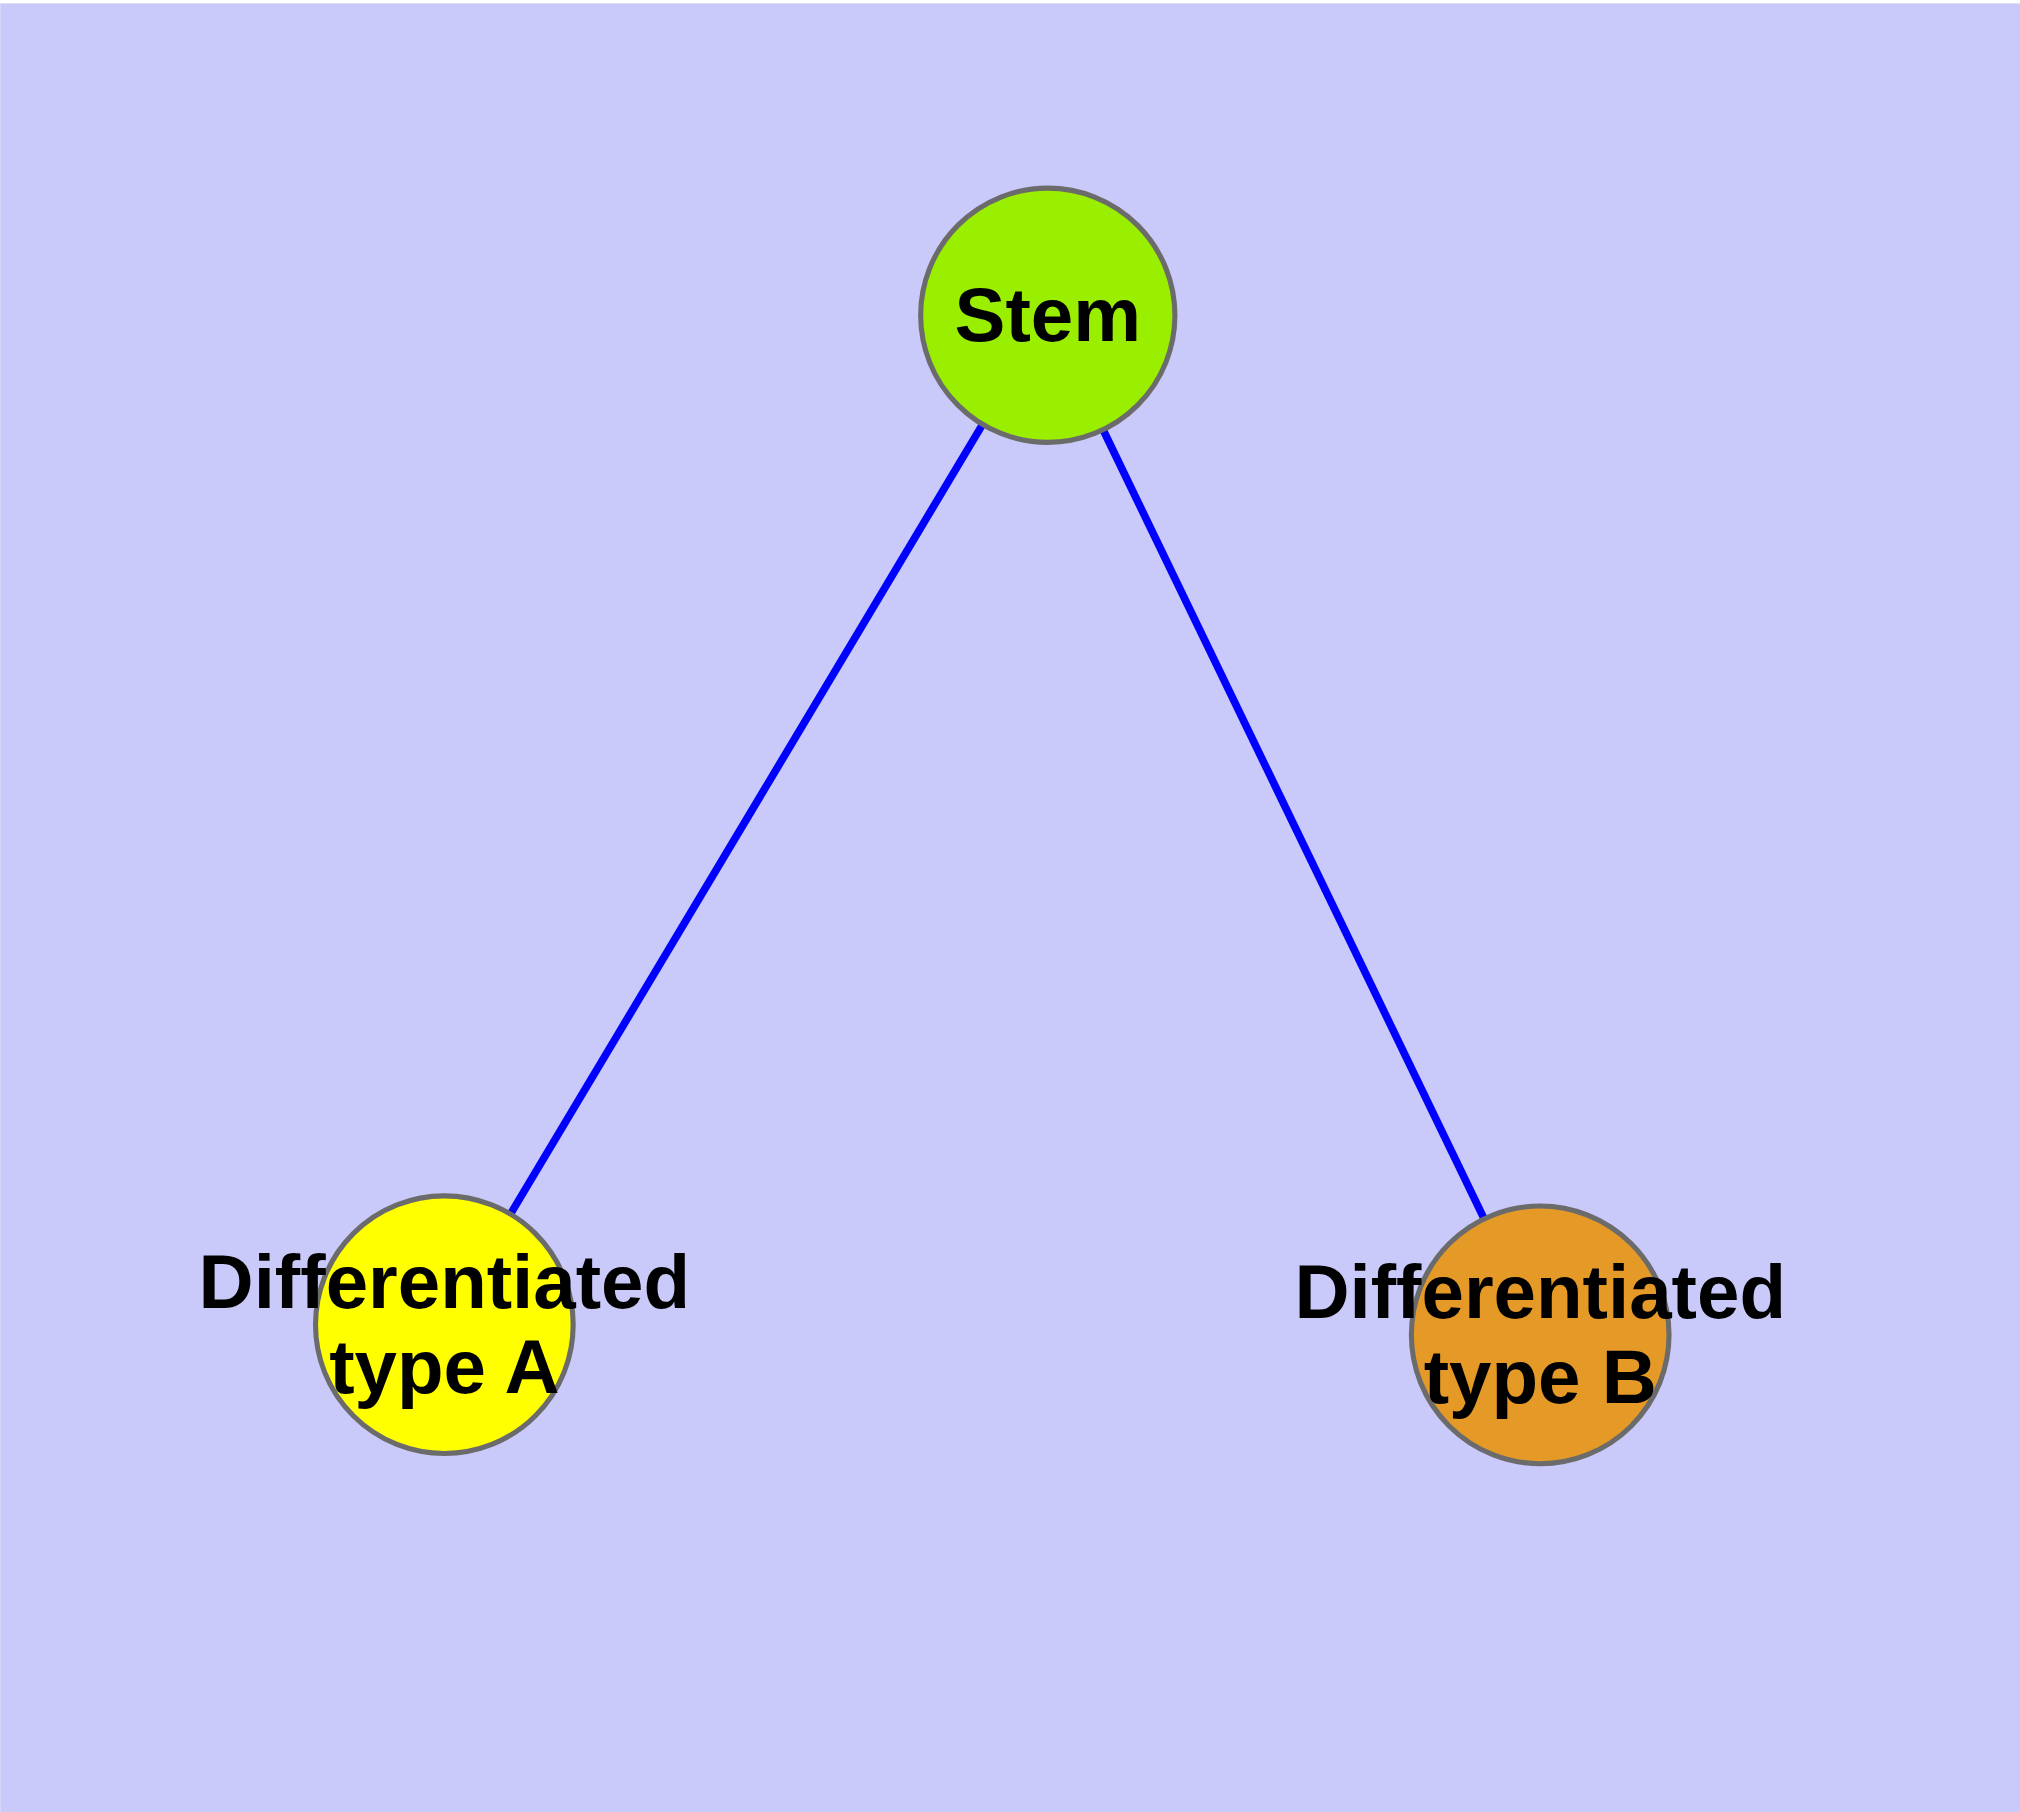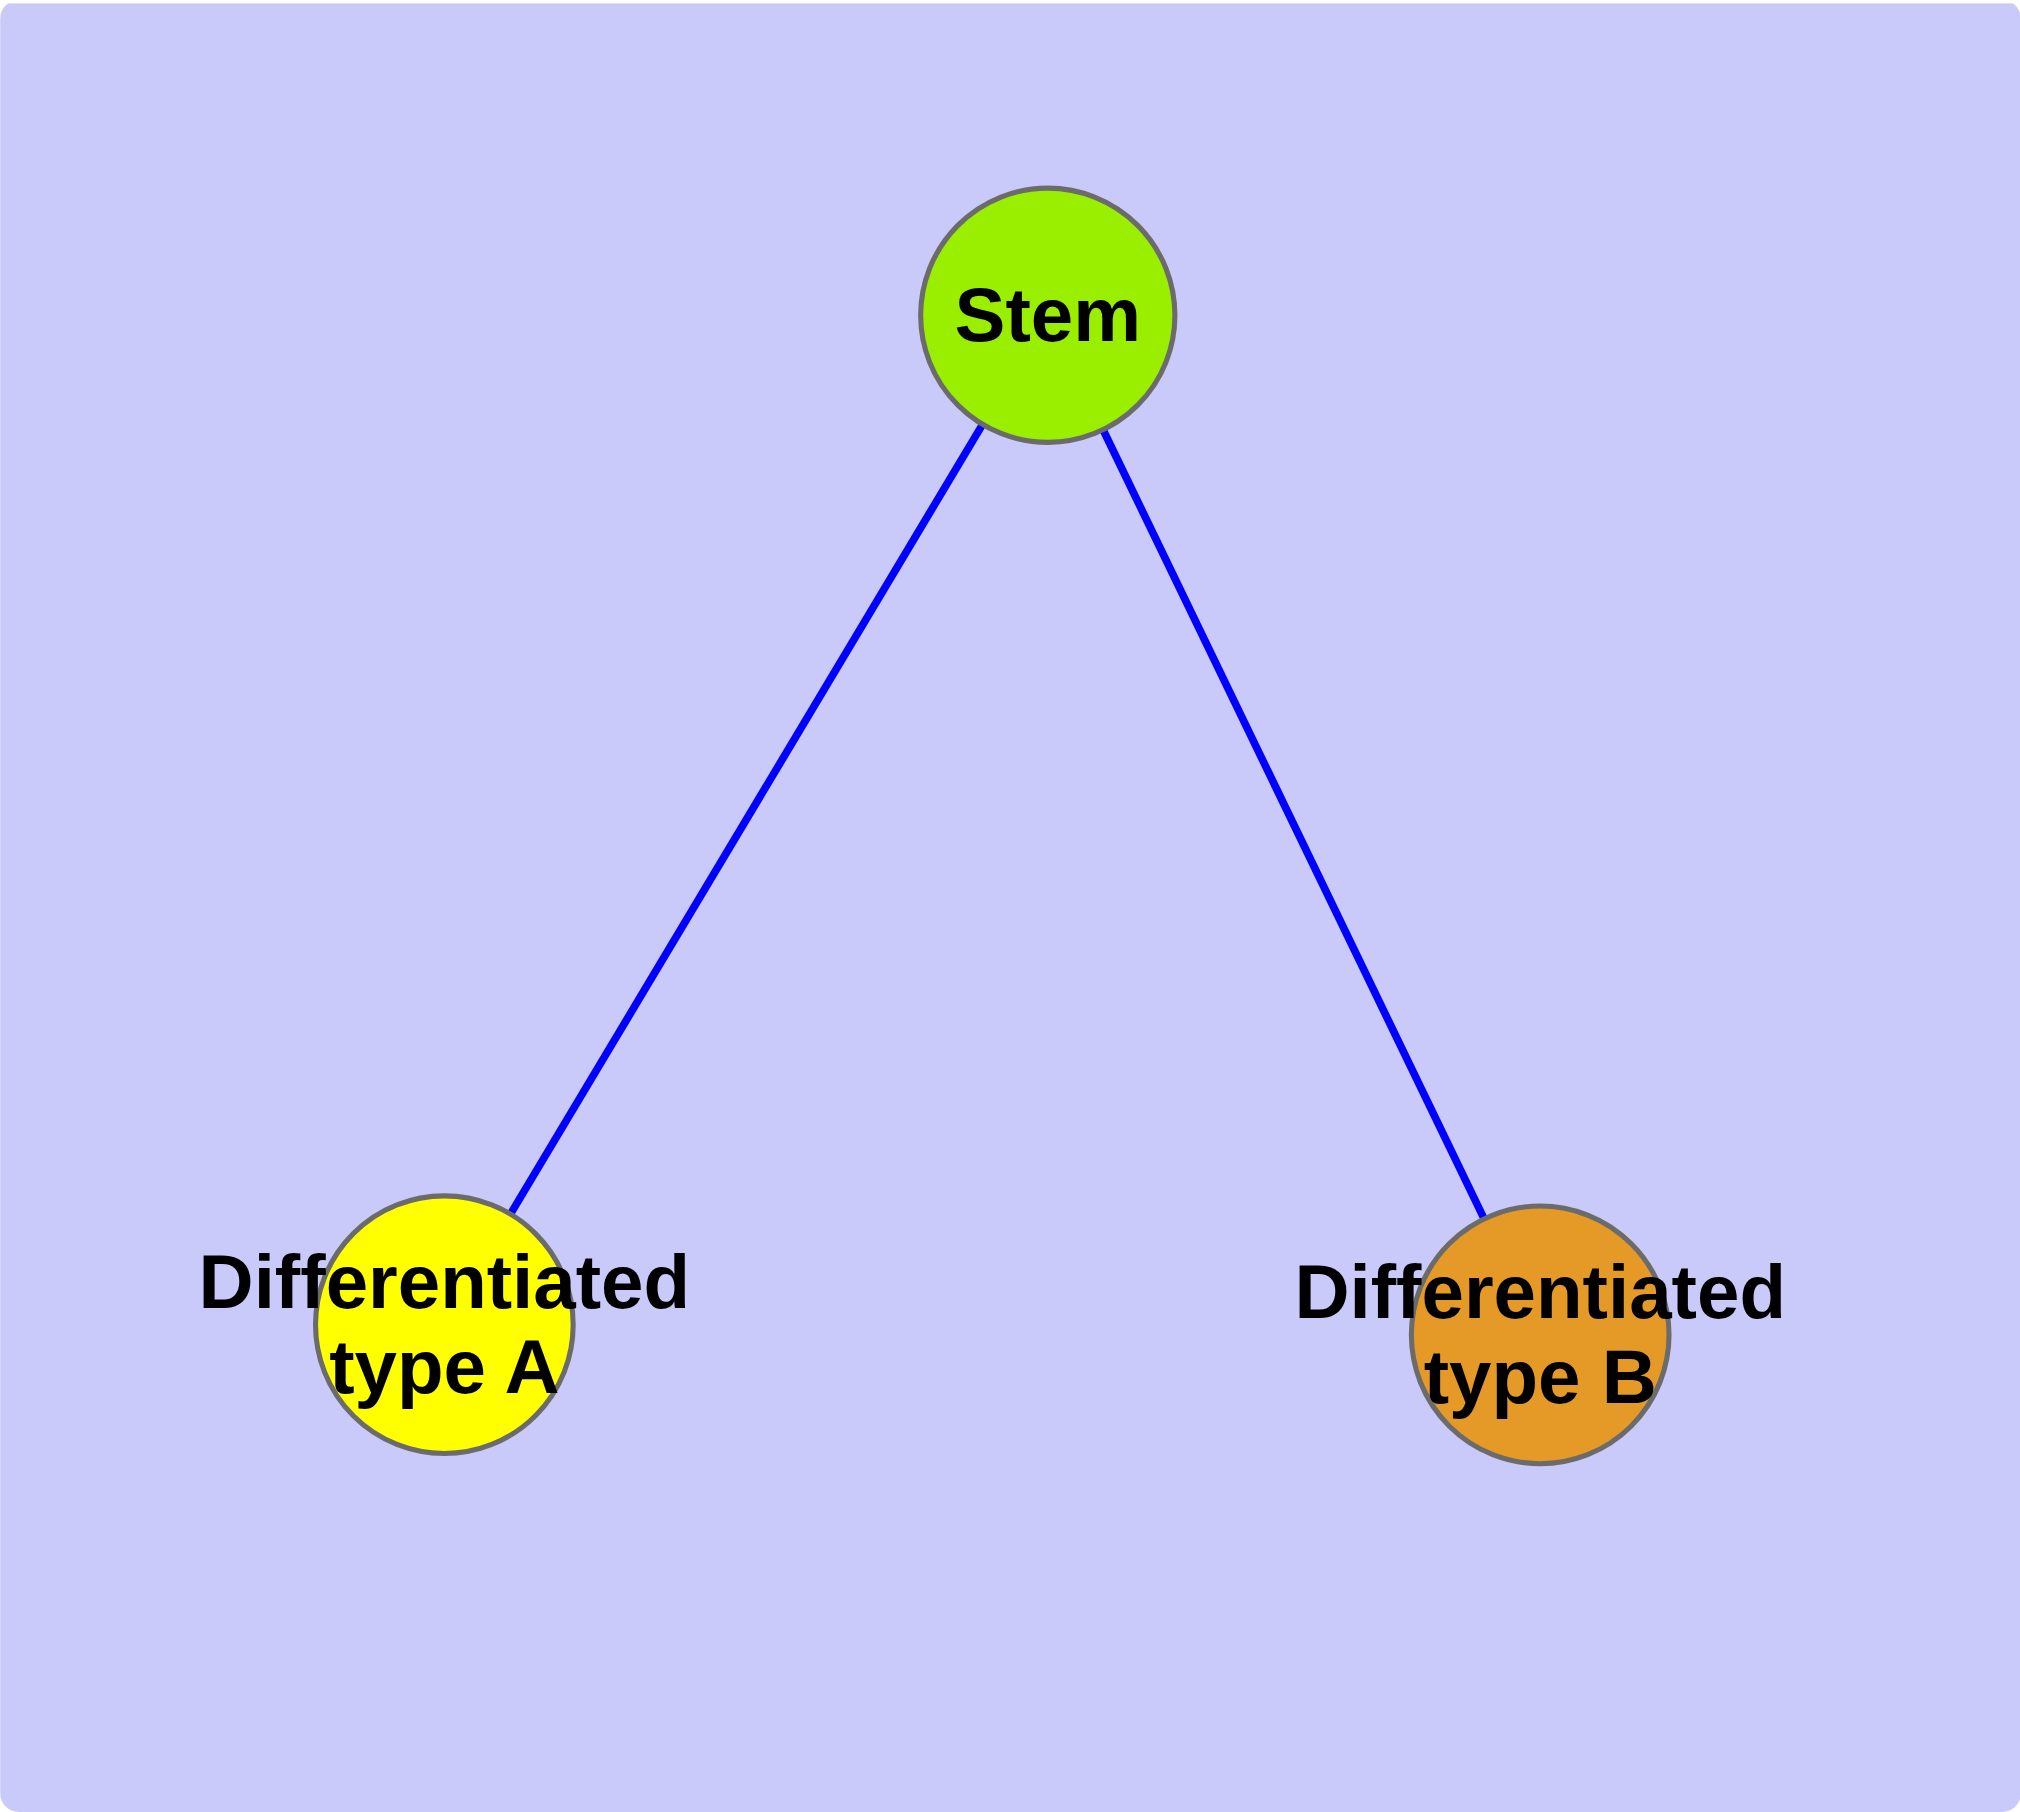--- a/index.html
+++ b/index.html
@@ -6,21 +6,20 @@
     margin: 0;
     padding: 0;
     background: #ffffff;
   }
   #canvas-wrap {
     position: relative;
     width: 2021px;
     height: 1812px;
     background: #ffffff;
     overflow: hidden;
-    border-radius: 19px;
   }
   #graph-canvas {
     position: absolute;
     left: 0;
     top: 0;
     width: 2021px;
     height: 1812px;
     display: block;
   }
   .node-label-text {

